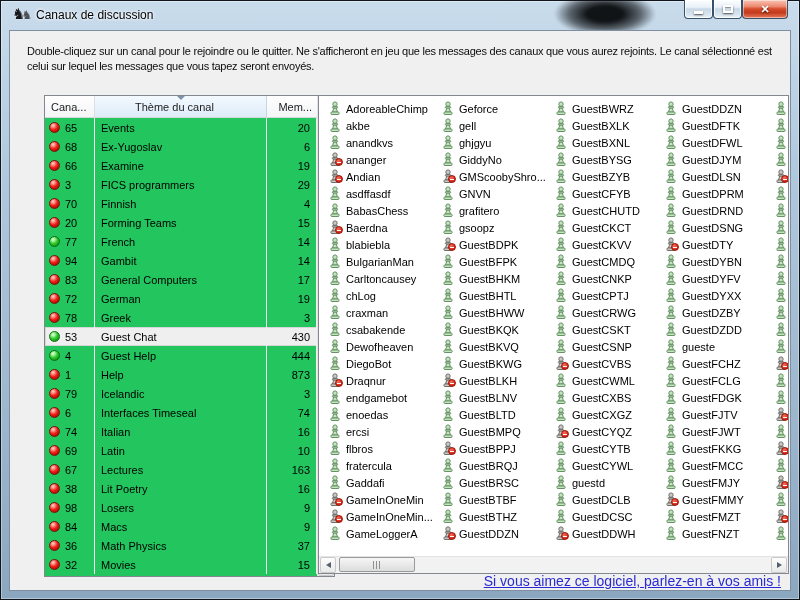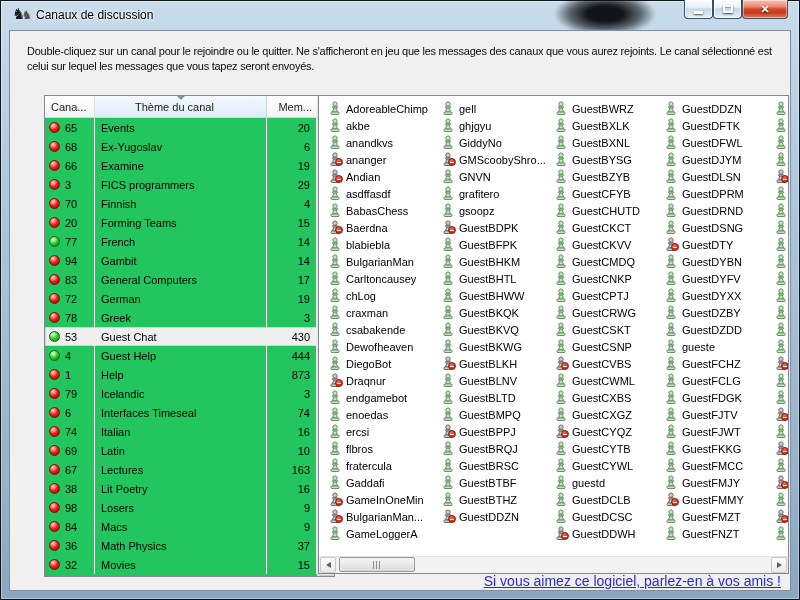--- a/index.html
+++ b/index.html
@@ -664,38 +664,51 @@
     <span class="pawn">
                 <svg width="14" height="15" viewBox="0 0 14 15">
                   <g fill="#cac9c4" stroke="#6f6f6a" stroke-width="1">
                     <circle cx="7" cy="3.1" r="2.2"></circle>
                     <path d="M5.8 6.8 L4.5 11 H9.5 L8.2 6.8 Z"></path>
                     <rect x="4.3" y="5.6" width="5.4" height="1.4" rx="0.7"></rect>
                     <rect x="2.9" y="11" width="8.2" height="2.5" rx="1"></rect>
                   </g>
                 </svg>
               </span>
-    <span class="uname">BulgarianMan...</span>
+    <span class="uname">GameInOneMin...</span>
   <span class="badge"></span>
             </div>
             <div class="user">
     <span class="pawn">
                 <svg width="14" height="15" viewBox="0 0 14 15">
                   <g fill="#c2e5bc" stroke="#679067" stroke-width="1">
                     <circle cx="7" cy="3.1" r="2.2"></circle>
                     <path d="M5.8 6.8 L4.5 11 H9.5 L8.2 6.8 Z"></path>
                     <rect x="4.3" y="5.6" width="5.4" height="1.4" rx="0.7"></rect>
                     <rect x="2.9" y="11" width="8.2" height="2.5" rx="1"></rect>
                   </g>
                 </svg>
               </span>
     <span class="uname">GameLoggerA</span>
   </div>
           </div>
           <div class="user-col" style="left: 122px;">
+            <div class="user">
+    <span class="pawn">
+                <svg width="14" height="15" viewBox="0 0 14 15">
+                  <g fill="#c2e5bc" stroke="#679067" stroke-width="1">
+                    <circle cx="7" cy="3.1" r="2.2"></circle>
+                    <path d="M5.8 6.8 L4.5 11 H9.5 L8.2 6.8 Z"></path>
+                    <rect x="4.3" y="5.6" width="5.4" height="1.4" rx="0.7"></rect>
+                    <rect x="2.9" y="11" width="8.2" height="2.5" rx="1"></rect>
+                  </g>
+                </svg>
+              </span>
+    <span class="uname">Geforce</span>
+  </div>
             <div class="user">
     <span class="pawn">
                 <svg width="14" height="15" viewBox="0 0 14 15">
                   <g fill="#c2e5bc" stroke="#679067" stroke-width="1">
                     <circle cx="7" cy="3.1" r="2.2"></circle>
                     <path d="M5.8 6.8 L4.5 11 H9.5 L8.2 6.8 Z"></path>
                     <rect x="4.3" y="5.6" width="5.4" height="1.4" rx="0.7"></rect>
                     <rect x="2.9" y="11" width="8.2" height="2.5" rx="1"></rect>
                   </g>
                 </svg>

